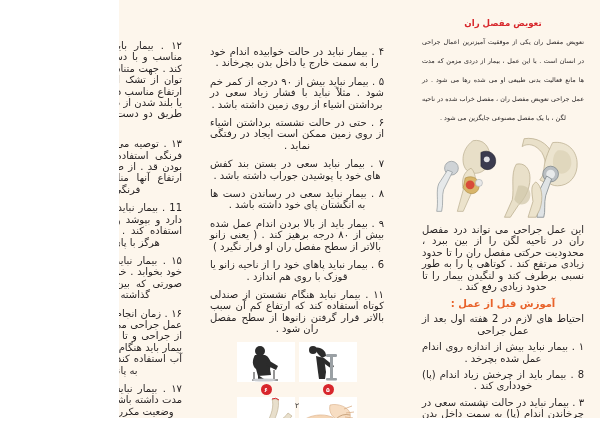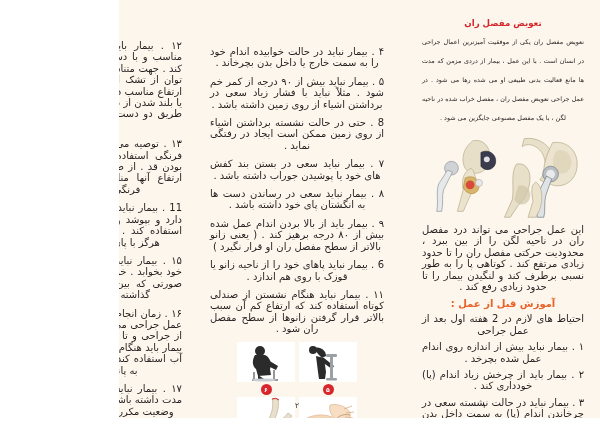--- a/index.html
+++ b/index.html
@@ -237,21 +237,21 @@
         </g>
       </svg>
     </div>
 
     <div class="para tight">این عمل جراحی می تواند درد مفصل ران در ناحیه لگن را از بین ببرد ، محدودیت حرکتی مفصل ران را تا حدود زیادی مرتفع کند . کوتاهی پا را به طور نسبی برطرف کند و لنگیدن بیمار را تا حدود زیادی رفع کند .</div>
 
     <div class="title-section">آموزش قبل از عمل :</div>
     <div class="para tight">احتیاط های لازم در 2 هفته اول بعد از عمل جراحی</div>
 
     <div class="para tight">۱ . بیمار نباید بیش از اندازه روی اندام عمل شده بچرخد .</div>
-    <div class="para tight">۲ . بیمار باید از چرخش زیاد اندام (پا) خودداری کند .</div>
+    <div class="para tight">8 . بیمار باید از چرخش زیاد اندام (پا) خودداری کند .</div>
     <div class="para tight">۳ . بیمار نباید در حالت نشسته سعی در چرخاندن اندام (پا) به سمت داخل بدن داشته باشد .</div>
 
     <div class="fig-grid-right">
 
       <div class="fig-cell wide small">
         <div class="fig-box">
           <svg width="84" height="34" viewBox="0 0 84 34">
 
             <g>
               <path d="M8 30 L14 30 L15 20 L22 16 L28 18 L30 13 L24 10 L14 12 L8 22 Z" fill="#e0458a"></path>
@@ -315,21 +315,21 @@
 
     <div class="page-num">۱</div>
   </div>
 
   <div class="panel" id="panel-middle">
 
     <div style="height:28px"></div>
 
     <div class="para">۴ . بیمار نباید در حالت خوابیده اندام خود را به سمت خارج یا داخل بدن بچرخاند .</div>
     <div class="para">۵ . بیمار نباید بیش از ۹۰ درجه از کمر خم شود . مثلاً نباید با فشار زیاد سعی در برداشتن اشیاء از روی زمین داشته باشد .</div>
-    <div class="para">8 . حتی در حالت نشسته برداشتن اشیاء از روی زمین ممکن است ایجاد در رفتگی نماید .</div>
+    <div class="para">۶ . حتی در حالت نشسته برداشتن اشیاء از روی زمین ممکن است ایجاد در رفتگی نماید .</div>
     <div class="para">۷ . بیمار نباید سعی در بستن بند کفش های خود یا پوشیدن جوراب داشته باشد .</div>
     <div class="para">۸ . بیمار نباید سعی در رساندن دست ها به انگشتان پای خود داشته باشد .</div>
     <div class="para">۹ . بیمار باید از بالا بردن اندام عمل شده بیش از ۸۰ درجه برهیز کند . ( یعنی زانو بالاتر از سطح مفصل ران او قرار نگیرد )</div>
     <div class="para">6 . بیمار نباید پاهای خود را از ناحیه زانو یا قوزک با روی هم اندازد .</div>
     <div class="para">۱۱ . بیمار نباید هنگام نشستن از صندلی کوتاه استفاده کند که ارتفاع کم آن سبب بالاتر قرار گرفتن زانوها از سطح مفصل ران شود .</div>
 
     <div class="fig-grid">
 
       <div class="fig-cell">
         <div class="fig-box">

